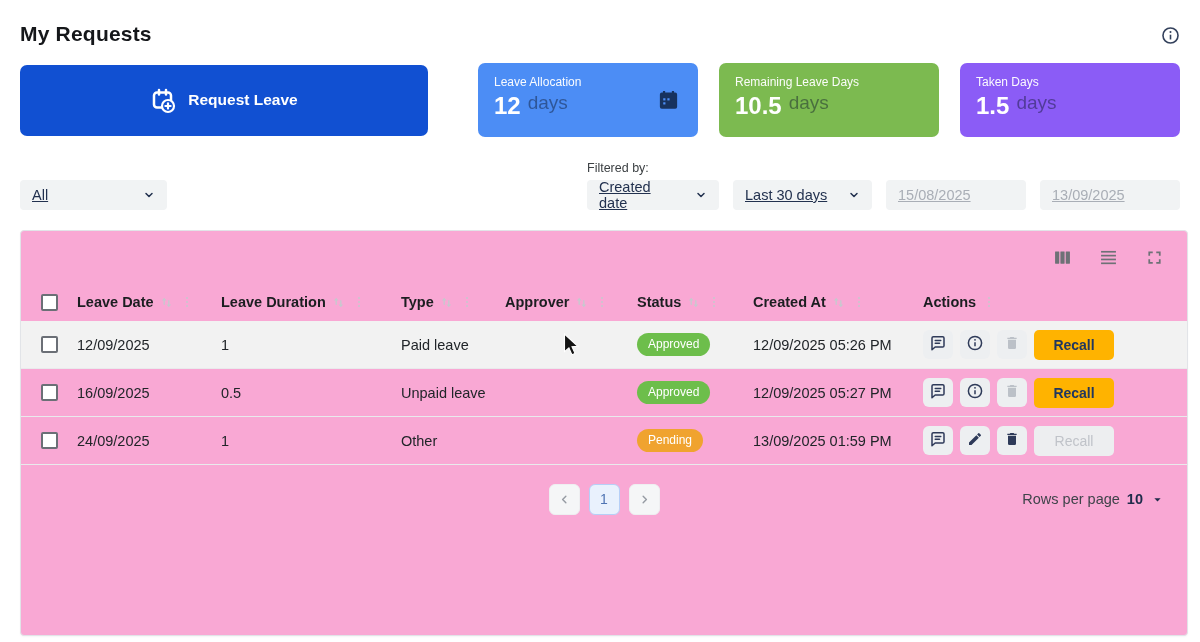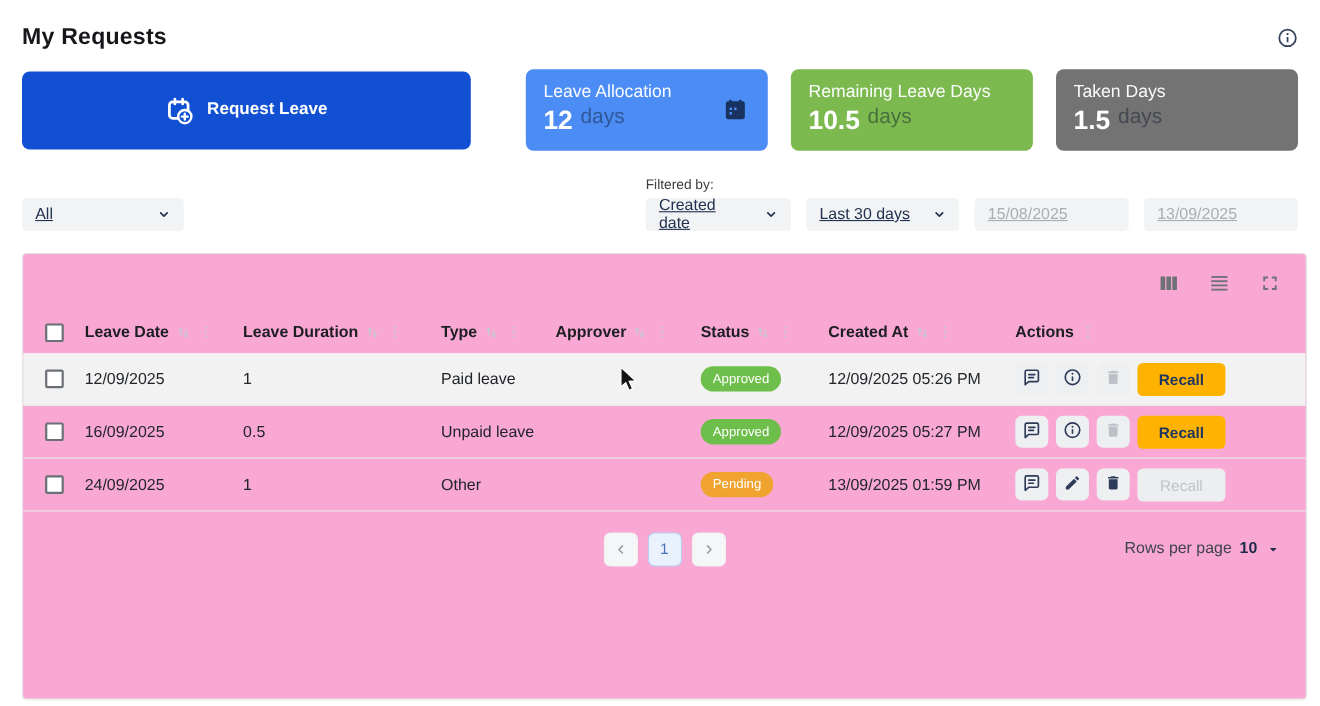--- a/index.html
+++ b/index.html
@@ -1,32 +1,32 @@
 <!DOCTYPE html>
 <html><head>
 <meta charset="utf-8">
 <style>
   * { margin:0; padding:0; box-sizing:border-box; }
   html,body { width:1200px; height:642px; background:#fff; overflow:hidden;
     font-family:"Liberation Sans", sans-serif; color:#212529; }
   .page { position:relative; width:1200px; height:642px; padding:20px; }
 
   
-  .titlebar { display:flex; align-items:flex-start; justify-content:space-between; margin-top:2px; }
+  .titlebar { display:flex; align-items:center; justify-content:space-between; margin-top:2px; }
   .page-title { font-size:21px; font-weight:700; color:#15171A; letter-spacing:.2px; }
   .page-info { width:19px; height:19px; margin-top:3px; cursor:pointer; }
 
   
   .action-row { display:flex; align-items:center; margin-top:17px; height:74px; }
   .request-btn { width:408px; height:71px; background:#1150D2; border:none; border-radius:7px;
     color:#fff; font-size:15.5px; font-weight:700; display:flex; align-items:center; justify-content:center;
     gap:11px; cursor:pointer; font-family:Liberation Sans, sans-serif; }
   .cards { display:flex; gap:21px; margin-left:50px; flex:1; }
   .stat-card { flex:1; height:74px; border-radius:7px; padding:12px 16px 10px; color:#fff; position:relative; }
-  .stat-label { font-size:16px; font-weight:400; opacity:.97; }
+  .stat-label { font-size:12px; font-weight:400; opacity:.97; }
   .stat-line { margin-top:3px; display:flex; align-items:flex-start; gap:7px; }
   .stat-value { font-size:24px; font-weight:700; color:#fff; }
   .stat-unit { font-size:19px; color:rgba(10,20,40,.45); font-weight:400; }
   .stat-icon { position:absolute; right:18px; top:50%; transform:translateY(-42%); }
 
   
   .filter-row { display:flex; align-items:flex-end; margin-top:24px; }
   .select, .date-input { height:30px; background:#F1F3F4; border-radius:4px; display:flex;
     align-items:center; padding:0 12px; font-size:14.5px; color:#22314F; cursor:pointer;text-decoration:underline; }
   .select { justify-content:space-between; }
@@ -130,21 +130,21 @@
           </svg>
         </span>
       </div>
       <div class="stat-card" style="background: rgb(124, 186, 80);">
         <div class="stat-label">Remaining Leave Days</div>
         <div class="stat-line">
           <span class="stat-value">10.5</span>
           <span class="stat-unit">days</span>
         </div>
       </div>
-      <div class="stat-card" style="background: #737373;">
+      <div class="stat-card" style="background: #8b5cf6;">
         <div class="stat-label">Taken Days</div>
         <div class="stat-line">
           <span class="stat-value">1.5</span>
           <span class="stat-unit">days</span>
         </div>
       </div>
     </div>
   </div>
 
   <div class="filter-row">

